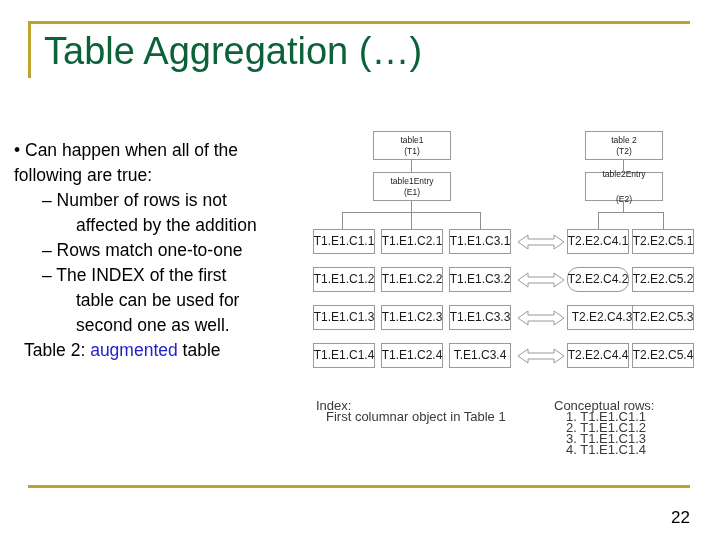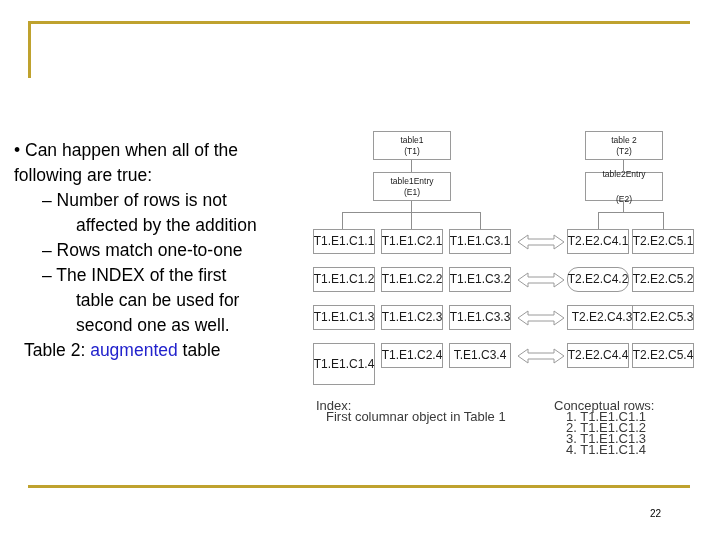--- a/index.html
+++ b/index.html
@@ -118,32 +118,33 @@
     top: 485px;
     width: 662px;
     height: 3px;
     background: #bfa22e;
   }
   #page-number {
     position: absolute;
     left: 650px;
     top: 508px;
     width: 40px;
-    text-align: left;
-    font-size: 10px;
+    text-align: right;
+    font-size: 17px;
     color: #000000;
   }
 </style>
 </head>
 <body>
 
 <div id="slide">
 
   <div id="title-rule"></div>
   <div id="title-tick"></div>
+  <div id="slide-title">Table Aggregation (…)</div>
 
   <div id="body-text">
     <div class="lvl1">• Can happen when all of the</div>
     <div class="lvl1">following are true:</div>
     <div class="lvl2">– Number of rows is not</div>
     <div class="lvl2b">affected by the addition</div>
     <div class="lvl2">– Rows match one-to-one</div>
     <div class="lvl2">– The INDEX of the first</div>
     <div class="lvl2b">table can be used for</div>
     <div class="lvl2b">second one as well.</div>
@@ -187,21 +188,21 @@
     <div class="dbox cellbox" style="left:449px; top:229px; width:62px; height:25px;">T1.E1.C3.1</div>
 
     <div class="dbox cellbox" style="left:313px; top:267px; width:62px; height:25px;">T1.E1.C1.2</div>
     <div class="dbox cellbox" style="left:381px; top:267px; width:62px; height:25px;">T1.E1.C2.2</div>
     <div class="dbox cellbox" style="left:449px; top:267px; width:62px; height:25px;">T1.E1.C3.2</div>
 
     <div class="dbox cellbox" style="left:313px; top:305px; width:62px; height:25px;">T1.E1.C1.3</div>
     <div class="dbox cellbox" style="left:381px; top:305px; width:62px; height:25px;">T1.E1.C2.3</div>
     <div class="dbox cellbox" style="left:449px; top:305px; width:62px; height:25px;">T1.E1.C3.3</div>
 
-    <div class="dbox cellbox" style="left:313px; top:343px; width:62px; height:42px;">T1.E1.C1.4</div>
+    <div class="dbox cellbox" style="left:313px; top:343px; width:62px; height:25px;">T1.E1.C1.4</div>
     <div class="dbox cellbox" style="left:381px; top:343px; width:62px; height:25px;">T1.E1.C2.4</div>
     <div class="dbox cellbox" style="left:449px; top:343px; width:62px; height:25px;">T.E1.C3.4</div>
 
     <div class="dbox cellbox" style="left:567px; top:229px; width:62px; height:25px;">T2.E2.C4.1</div>
     <div class="dbox cellbox" style="left:632px; top:229px; width:62px; height:25px;">T2.E2.C5.1</div>
 
     <div class="dbox cellbox" style="left:567px; top:267px; width:62px; height:25px;border-radius:11px;">T2.E2.C4.2</div>
     <div class="dbox cellbox" style="left:632px; top:267px; width:62px; height:25px;text-align:right;">T2.E2.C5.2</div>
 
     <div class="dbox cellbox" style="left:567px; top:305px; width:70px; height:25px;">T2.E2.C4.3</div>

